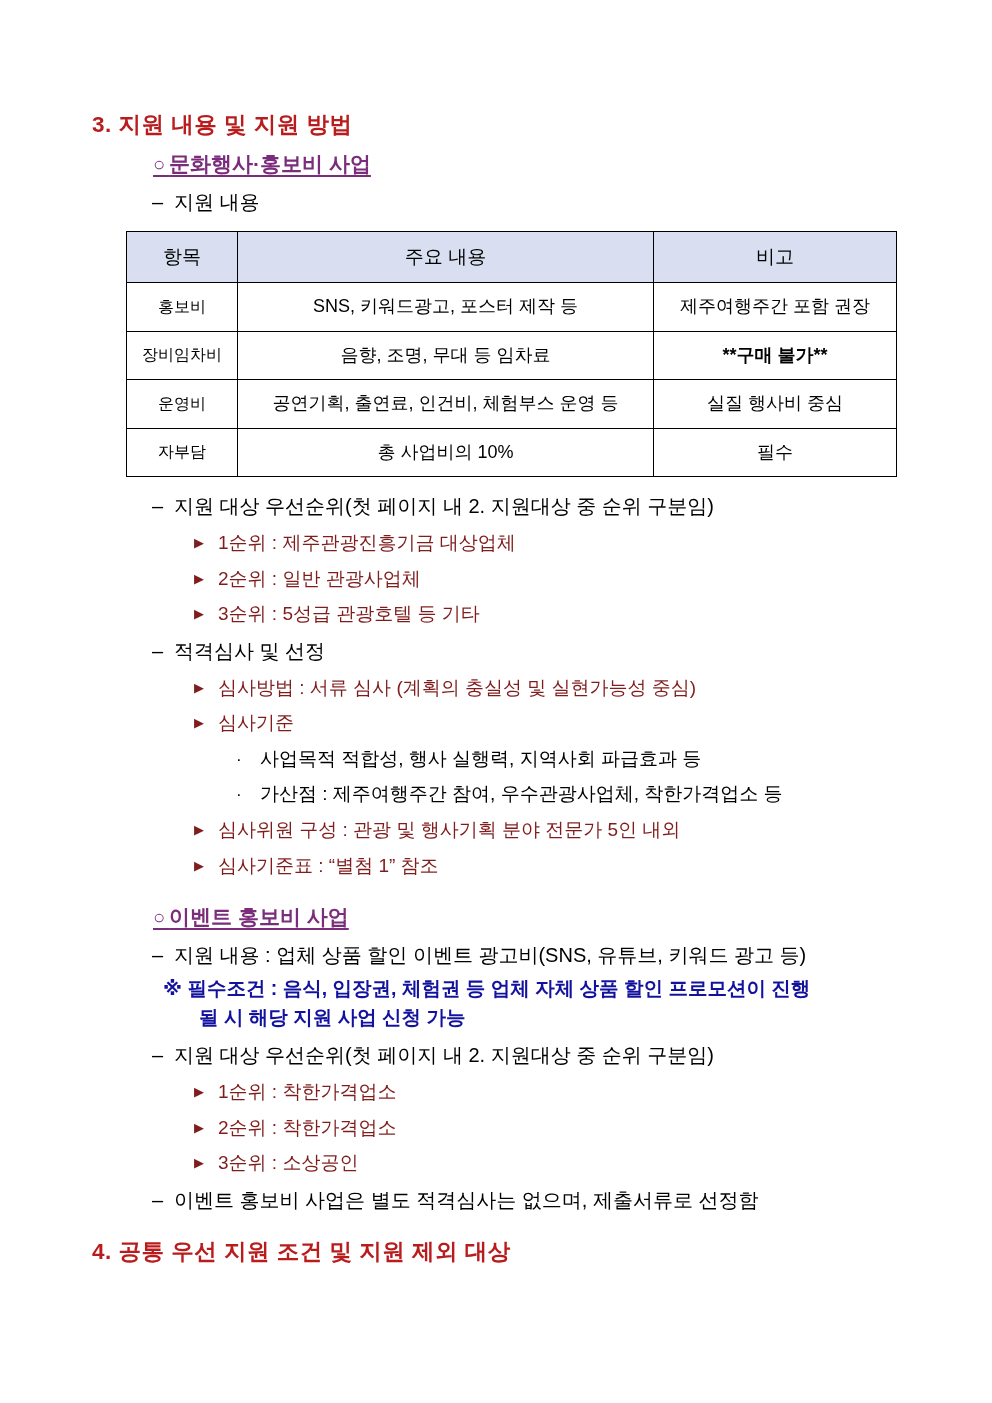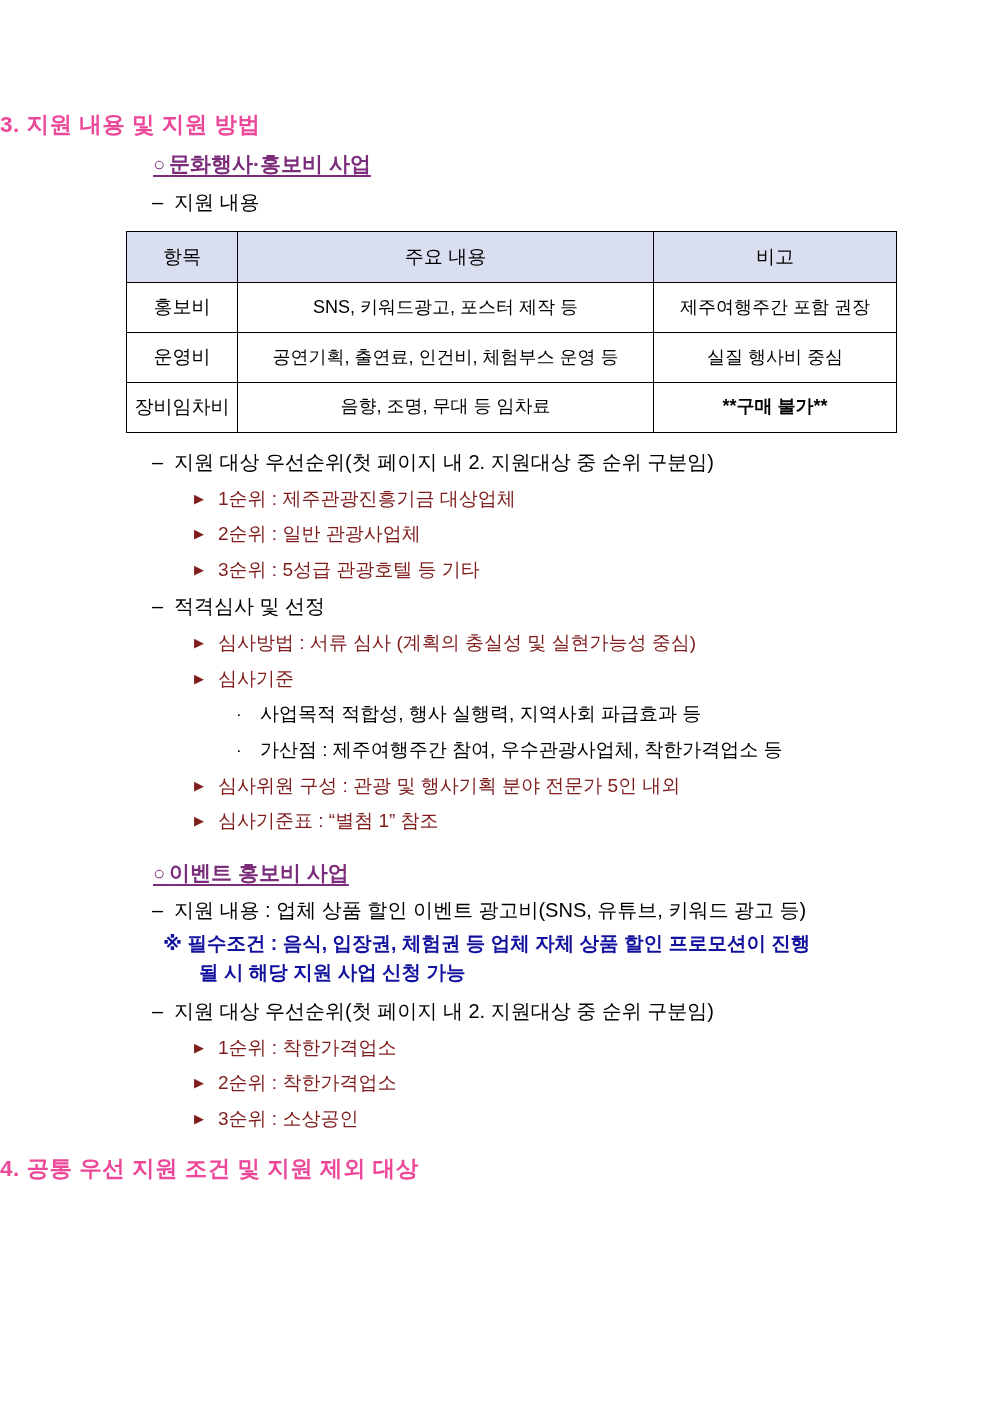--- a/index.html
+++ b/index.html
@@ -23,22 +23,23 @@
     height: 1403px;
     box-sizing: border-box;
     padding: 110px 0 0 0;
   }
 
   
   .h-num {
     font-size: 22.5px;
     font-weight: 700;
     letter-spacing: 0.5px;
+    margin-left: 92px;
     line-height: 1.35;
-    color: #ec4899;
+    color: #b91c1c;
     white-space: pre;
   }
 
   .h-circle {
     font-size: 21px;
     font-weight: 700;
     color: #7b2d7b;
     margin-left: 120px;
     margin-top: 9px;
     line-height: 1.4;
@@ -132,21 +133,21 @@
     padding: 12px 4px;
     line-height: 1.3;
     color: #000000;
   }
   table.main thead th {
     background: #d9dff1;
     font-size: 19px;
     padding: 13px 4px;
   }
   table.main td.col-item {
-    font-size: 19px;
+    font-size: 16px;
   }
   table.main td.bold {
     font-weight: 700;
   }
   col.c1 { width: 111px; }
   col.c2 { width: 416px; }
   col.c3 { width: 243px; }
 
   .gap-sm { height: 6px; }
   .gap-md { height: 14px; }
@@ -179,28 +180,33 @@
           <th>비고</th>
         </tr>
       </thead>
       <tbody>
         <tr>
           <td class="col-item">홍보비</td>
           <td>SNS, 키워드광고, 포스터 제작 등</td>
           <td>제주여행주간 포함 권장</td>
         </tr>
         <tr>
+          <td class="col-item">장비임차비</td>
+          <td>음향, 조명, 무대 등 임차료</td>
+          <td class="bold">**구매 불가**</td>
+        </tr>
+        <tr>
           <td class="col-item">운영비</td>
           <td>공연기획, 출연료, 인건비, 체험부스 운영 등</td>
           <td>실질 행사비 중심</td>
         </tr>
         <tr>
-          <td class="col-item">장비임차비</td>
-          <td>음향, 조명, 무대 등 임차료</td>
-          <td class="bold">**구매 불가**</td>
+          <td class="col-item">자부담</td>
+          <td>총 사업비의 10%</td>
+          <td>필수</td>
         </tr>
       </tbody>
     </table>
   </div>
 
   <div class="gap-sm"></div>
 
   <div class="lvl1"><span class="dash">–</span><span>지원 대상 우선순위(첫 페이지 내 2. 지원대상 중 순위 구분임)</span></div>
 
   <div class="lvl2"><span class="tri">▶</span><span>1순위 : 제주관광진흥기금 대상업체</span></div>
@@ -227,18 +233,19 @@
   <div class="lvl1"><span class="dash">–</span><span>지원 내용 : 업체 상품 할인 이벤트 광고비(SNS, 유튜브, 키워드 광고 등)</span></div>
 
   <div class="note"><span>※ 필수조건 : 음식, 입장권, 체험권 등 업체 자체 상품 할인 프로모션이 진행</span><span class="note-cont">될 시 해당 지원 사업 신청 가능</span></div>
 
   <div class="lvl1"><span class="dash">–</span><span>지원 대상 우선순위(첫 페이지 내 2. 지원대상 중 순위 구분임)</span></div>
 
   <div class="lvl2"><span class="tri">▶</span><span>1순위 : 착한가격업소</span></div>
   <div class="lvl2"><span class="tri">▶</span><span>2순위 : 착한가격업소</span></div>
   <div class="lvl2"><span class="tri">▶</span><span>3순위 : 소상공인</span></div>
 
+  <div class="lvl1"><span class="dash">–</span><span>이벤트 홍보비 사업은 별도 적격심사는 없으며, 제출서류로 선정함</span></div>
 
   <div class="gap-lg"></div>
 
   <div class="h-num">4. 공통 우선 지원 조건 및 지원 제외 대상</div>
 
 </div>
 
 </body></html>

